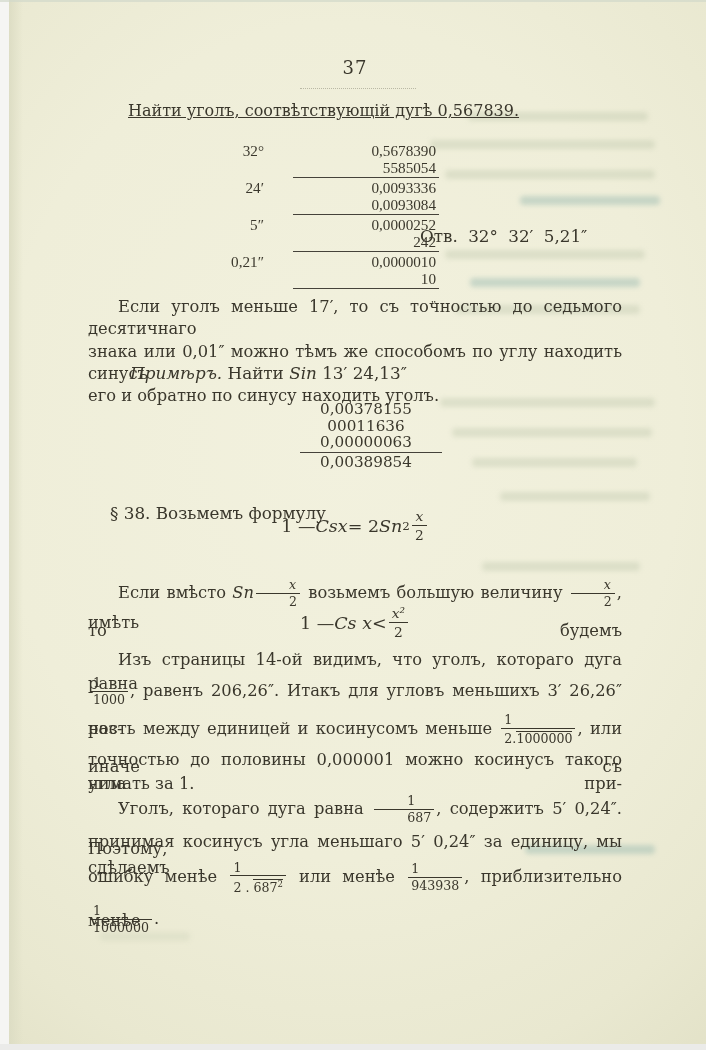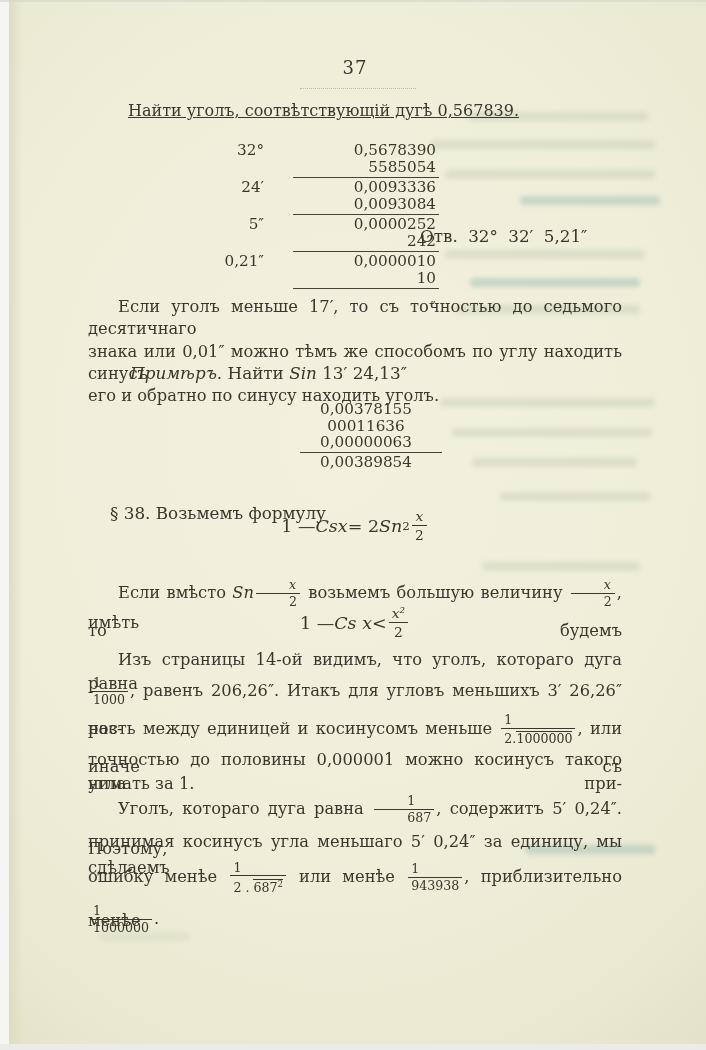--- a/index.html
+++ b/index.html
@@ -25,21 +25,21 @@
   .pageno-rule { position:absolute; left:300px; top:88px; width:116px;
     border-top:1.6px dotted #a8a894; opacity:.75; }
 
   .txt { position:absolute; left:88px; width:534px; font-size:16.3px; line-height:22.3px; }
   .jline { text-align:justify; text-align-last:justify; }
   .it { font-style:italic; }
 
   .p1 { top:100px; text-indent:40px; font-size:16px;text-decoration:underline; }
 
   .calc1 { position:absolute; left:176px; top:142px; font-size:15.2px; }
-  .calc1 .row { display:flex; height:17px; line-height:17px; }
+  .calc1 .row { display:flex; height:17px; line-height:17px;font-family:Liberation Serif, serif; }
   .calc1 .lab { display:inline-block; width:88px; text-align:right; }
   .calc1 .val { display:inline-block; width:140px; margin-left:32px; text-align:right; }
   .calc1 .rule { width:146px; margin:1px 0 1px 117px; border-top:1.3px solid #45423a; }
   .calc1 .residual { font-size:11px; }
   .answer { position:absolute; left:420px; top:226px; font-size:16.8px; word-spacing:5px; }
 
   .p2 { top:296px; }
   .p2 .first { text-indent:30px; }
   .p3 { top:362px; text-indent:42px; font-size:16.8px; }
 

